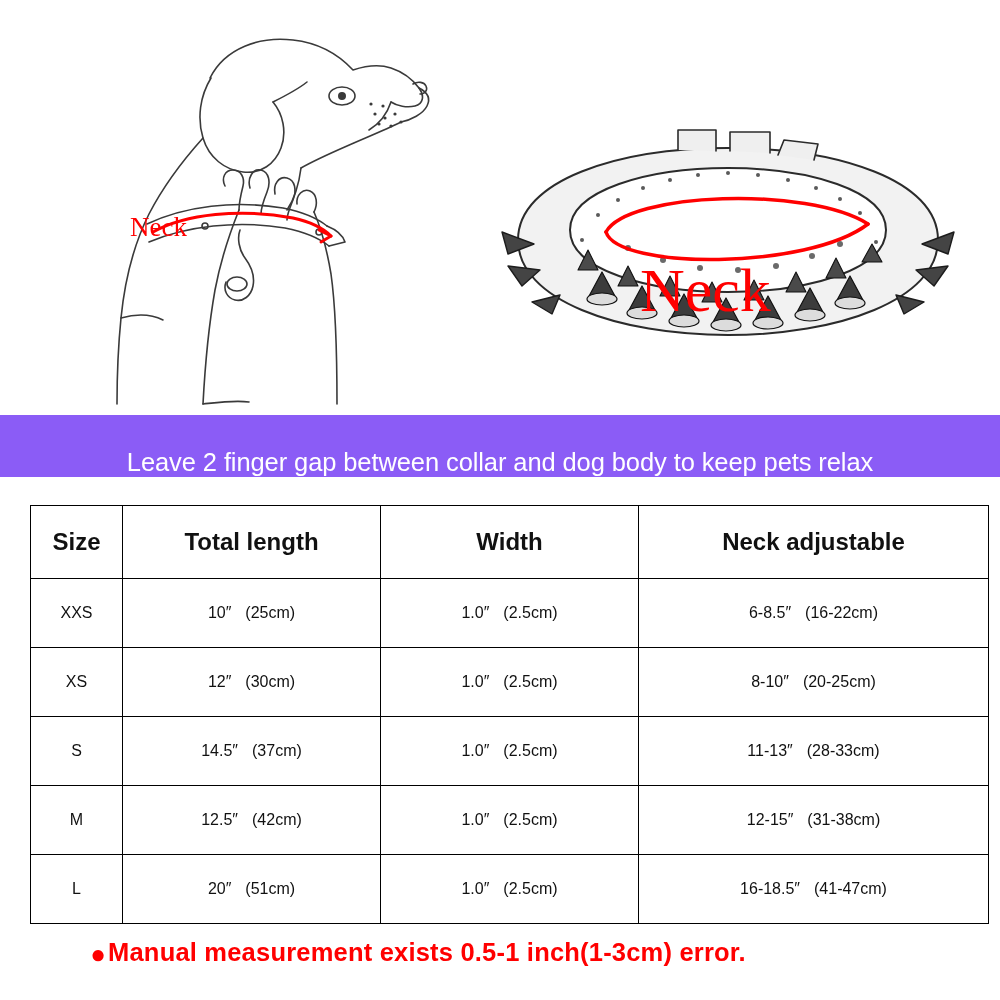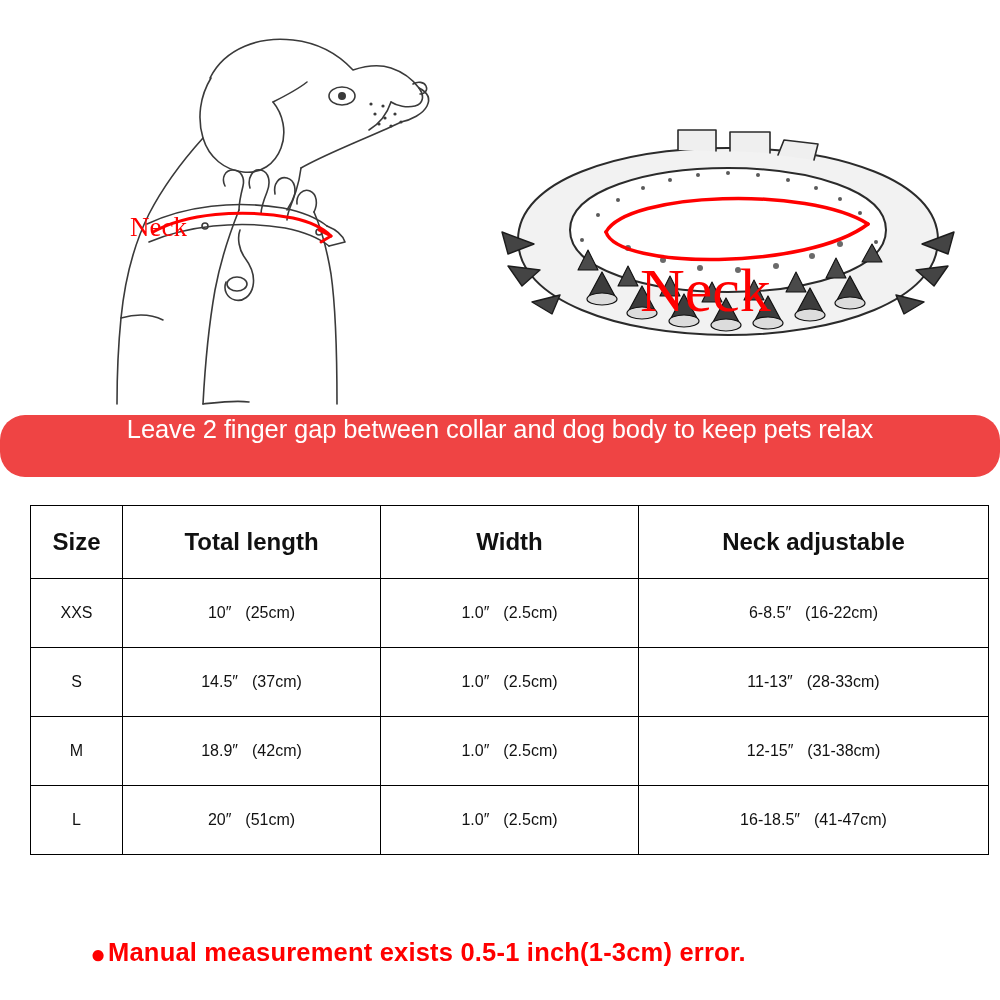--- a/index.html
+++ b/index.html
@@ -59,28 +59,27 @@
     font-size: 62px;
   }
 
   
   .banner {
     position: absolute;
     left: 0;
     top: 415px;
     width: 1000px;
     height: 62px;
-    background: #ef4444;
+    background: #8b5cf6;
     color: #ffffff;
     display: flex;
-    align-items: flex-start;
+    align-items: flex-end;
     justify-content: center;
     font-size: 25.5px;
     letter-spacing: -0.1px;
-    border-radius: 25px;
   }
 
   
   .table-area {
     position: absolute;
     left: 20px;
     top: 505px;
     width: 958px;
     padding-left: 10px;
   }
@@ -327,20 +326,38 @@
             <span>1.0″</span><span class="paren">(2.5cm)</span>
           </span>
         </td>
         <td>
           <span class="cell-pair">
             <span>6-8.5″</span><span class="paren">(16-22cm)</span>
           </span>
         </td>
       </tr>
       <tr>
+        <td>XS</td>
+        <td>
+          <span class="cell-pair">
+            <span>12″</span><span class="paren">(30cm)</span>
+          </span>
+        </td>
+        <td>
+          <span class="cell-pair">
+            <span>1.0″</span><span class="paren">(2.5cm)</span>
+          </span>
+        </td>
+        <td>
+          <span class="cell-pair">
+            <span>8-10″</span><span class="paren">(20-25cm)</span>
+          </span>
+        </td>
+      </tr>
+      <tr>
         <td>S</td>
         <td>
           <span class="cell-pair">
             <span>14.5″</span><span class="paren">(37cm)</span>
           </span>
         </td>
         <td>
           <span class="cell-pair">
             <span>1.0″</span><span class="paren">(2.5cm)</span>
           </span>
@@ -348,21 +365,21 @@
         <td>
           <span class="cell-pair">
             <span>11-13″</span><span class="paren">(28-33cm)</span>
           </span>
         </td>
       </tr>
       <tr>
         <td>M</td>
         <td>
           <span class="cell-pair">
-            <span>18.9″</span><span class="paren">(42cm)</span>
+            <span>12.5″</span><span class="paren">(42cm)</span>
           </span>
         </td>
         <td>
           <span class="cell-pair">
             <span>1.0″</span><span class="paren">(2.5cm)</span>
           </span>
         </td>
         <td>
           <span class="cell-pair">
             <span>12-15″</span><span class="paren">(31-38cm)</span>

